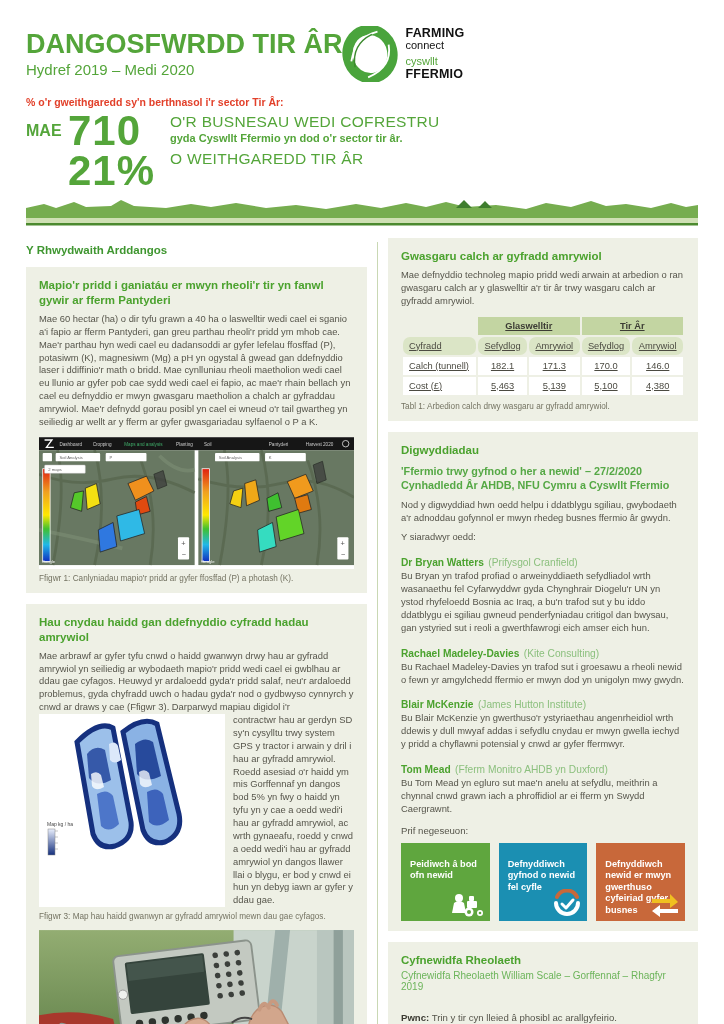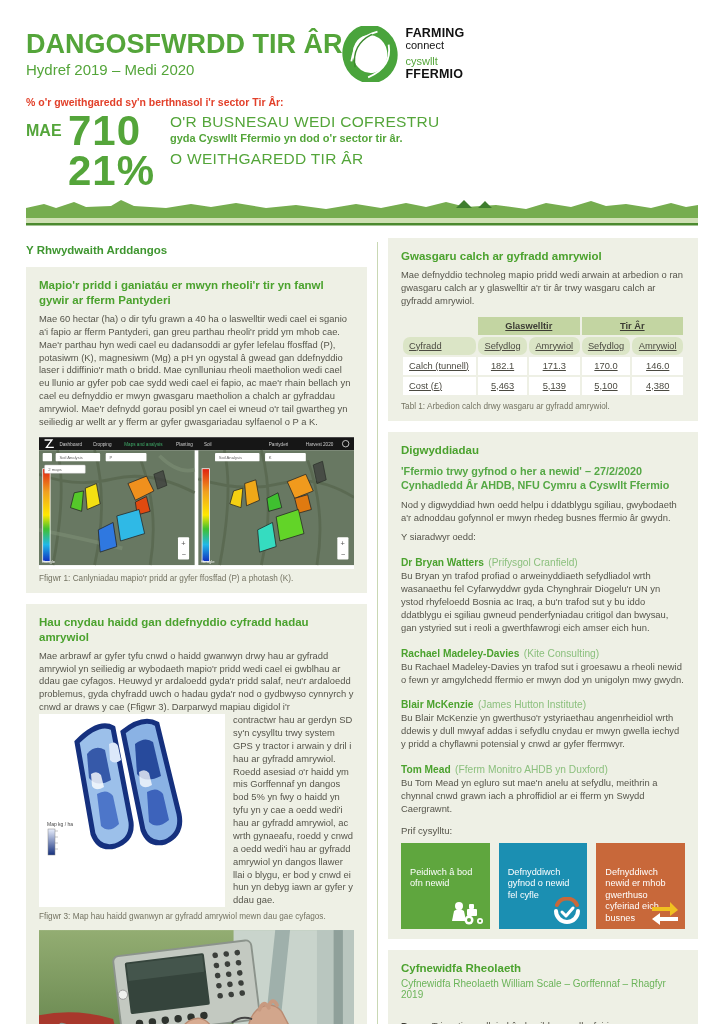--- a/index.html
+++ b/index.html
@@ -53,21 +53,21 @@
   .ltable .drow td { background:#ffffff; }
   .ltable .drow td.c { text-align:center; }
   .ltable td.empty { background:transparent; }
   
   .event-h { color:#55a845; font-weight:bold; font-size:10.8px; line-height:1.35; margin-top:6px; }
   .speaker { margin-top:8px; }
   .sp-name { color:#4ba22e; font-weight:bold; font-size:10.2px; }
   .sp-org { color:#8cc07e; font-size:10.2px; }
   .msg-label { color:#56554b; font-size:9.6px; margin-top:9px; }
   .messages { display:flex; gap:9px; margin-top:7px; }
-  .msg { flex:1; color:#fff; font-size:9.2px; font-weight:normal; line-height:1.25; padding:24px 8px 5px 9px; min-height:74px; position:relative; }
+  .msg { flex:1; color:#fff; font-size:9.2px; font-weight:bold; line-height:1.25; padding:16px 8px 5px 9px; min-height:74px; position:relative; }
   .msg svg { position:absolute; right:5px; bottom:4px; }
   
   .kv { font-size:9.6px; color:#56554b; margin-top:3px; }
   .kv .k { font-weight:bold; color:#3c3b33; }
 </style>
 </head>
 <body>
 
 <div class="page">
 
@@ -362,21 +362,21 @@
         </div>
         <div class="speaker">
           <div><span class="sp-name">Blair McKenzie</span> <span class="sp-org">(James Hutton Institute)</span></div>
           <div class="body-t">Bu Blair McKenzie yn gwerthuso'r ystyriaethau angenrheidiol wrth ddewis y dull mwyaf addas i sefydlu cnydau er mwyn gwella iechyd y pridd a chyflawni potensial y cnwd ar gyfer ffermwyr.</div>
         </div>
         <div class="speaker">
           <div><span class="sp-name">Tom Mead</span> <span class="sp-org">(Fferm Monitro AHDB yn Duxford)</span></div>
           <div class="body-t">Bu Tom Mead yn egluro sut mae'n anelu at sefydlu, meithrin a chynnal cnwd grawn iach a phroffidiol ar ei fferm yn Swydd Caergrawnt.</div>
         </div>
 
-        <div class="msg-label">Prif cysylltu:</div>
+        <div class="msg-label">Prif negeseuon:</div>
         <div class="messages">
           <div class="msg" style="background:#5fa63e;">
             <span>Peidiwch â bod ofn newid</span>
             <svg width="34" height="24" viewBox="0 0 34 24">
               <circle cx="8" cy="5" r="4" fill="#fff"></circle>
               <path d="M3,10 q5,-4 10,0 l2,10 h-14 Z" fill="#fff"></path>
               <rect x="16" y="8" width="10" height="7" rx="1" fill="#fff"></rect>
               <rect x="18" y="3" width="5" height="5" rx="1" fill="#fff"></rect>
               <circle cx="18" cy="19" r="4.5" fill="#fff"></circle>
                 <circle cx="18" cy="19" r="2" fill="#5fa63e"></circle>
@@ -386,21 +386,21 @@
           </div>
           <div class="msg" style="background:#1b8fb2;">
             <span>Defnyddiwch gyfnod o newid fel cyfle</span>
             <svg width="30" height="28" viewBox="0 0 30 28">
               <path d="M5,8 A11,11 0 0 1 25,8" fill="none" stroke="#c8683a" stroke-width="4" stroke-linecap="round"></path>
               <path d="M26,14 A11,11 0 1 1 4,14" fill="none" stroke="#ffffff" stroke-width="4" stroke-linecap="round"></path>
               <path d="M10,15 l4,4 l7,-8" fill="none" stroke="#ffffff" stroke-width="3" stroke-linecap="round" stroke-linejoin="round"></path>
             </svg>
           </div>
           <div class="msg" style="background:#c8683a;">
-            <span>Defnyddiwch newid er mhob gwerthuso cyfeiriad eich busnes</span>
+            <span>Defnyddiwch newid er mwyn gwerthuso cyfeiriad gyfer busnes</span>
             <svg width="30" height="26" viewBox="0 0 30 26">
               <path d="M2,8 h18 v-5 l8,8 l-8,6 v-5 h-18 Z" fill="#f0c020"></path>
               <path d="M28,18 h-18 v-4 l-8,6 l8,6 v-4 h18 Z" fill="#ffffff"></path>
             </svg>
           </div>
         </div>
       </div>
 
       <div class="gbox">
         <h3 style="margin-bottom:2px;">Cyfnewidfa Rheolaeth</h3>

